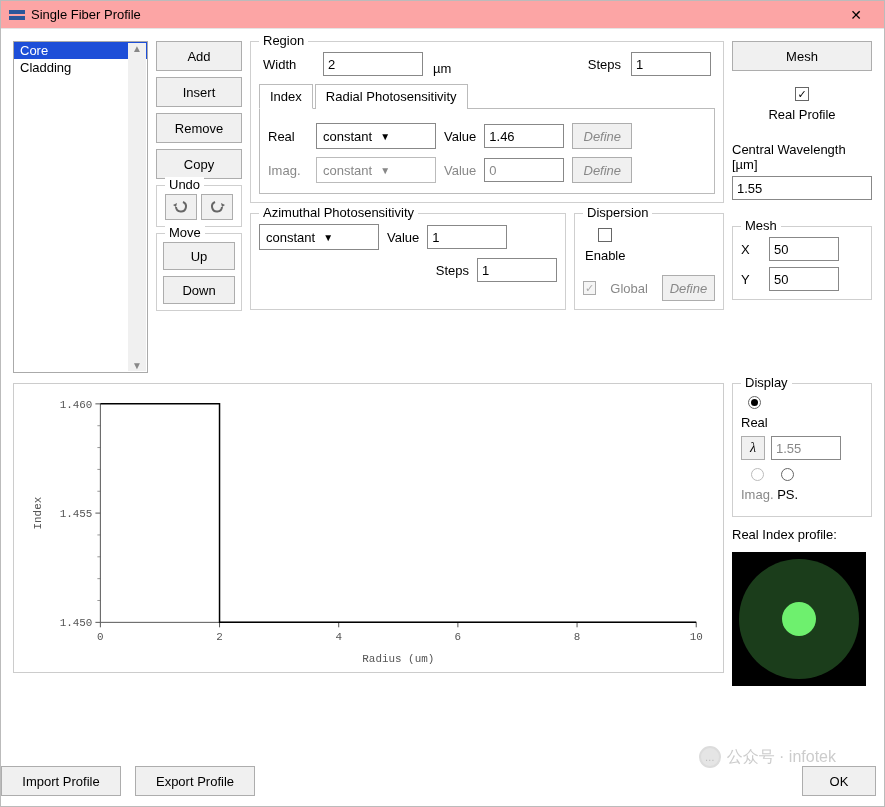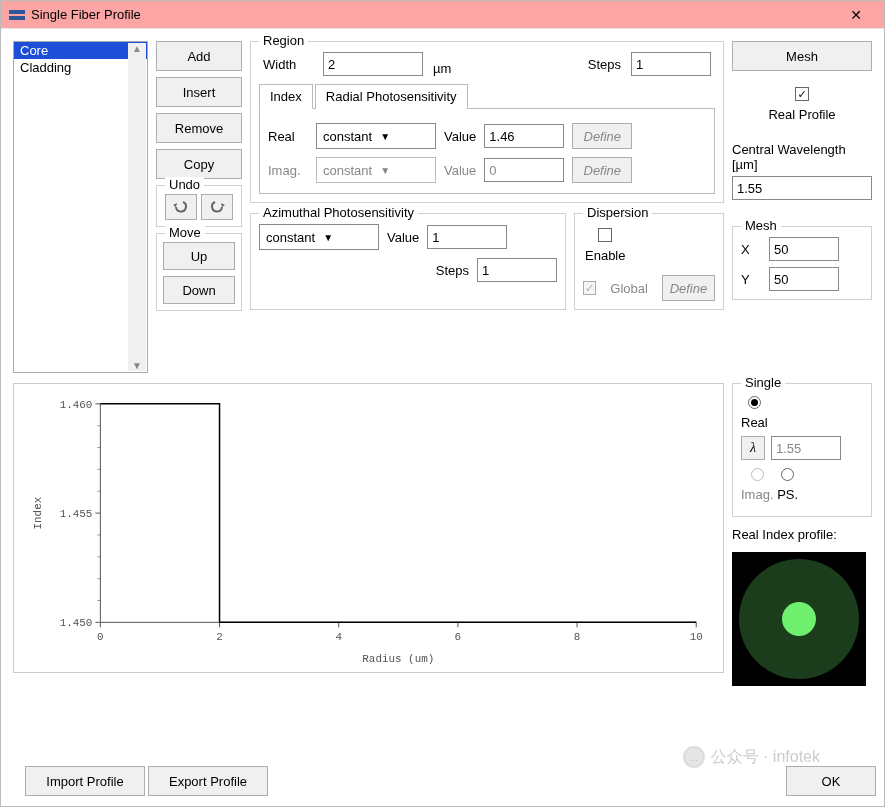--- a/index.html
+++ b/index.html
@@ -212,22 +212,22 @@
     display:flex; align-items:center; justify-content:center;
   }
   .profile-img .inner {
     width: 34px; height: 34px; border-radius: 50%;
     background: #6ef06e;
   }
 
   
   .footer {
     display: flex;
-    gap: 3px;
-    padding: 4px 8px 10px 24px;
+    gap: 14px;
+    padding: 4px 8px 10px 0;
   }
   .footer .spacer { flex: 1; }
   .btn-main { width: 120px; height: 30px; }
 
   .chk { display: inline-flex; align-items: center; gap: 6px; flex-direction: column; }
   .chkbox {
     width: 14px; height: 14px; border:1px solid #666; background:#fff;
     display:inline-flex; align-items:center; justify-content:center;
     font-size: 11px; line-height: 1;
   }
@@ -240,21 +240,21 @@
   .radio.checked::after { content:""; width:7px; height:7px; border-radius:50%; background:#000; display:block; }
   .radio.disabled { border-color:#bbb; }
 
   .lambda-btn {
     width: 24px; height: 24px; border:1px solid #adadad; background:#f0f0f0;
     font-style: italic; font-family: "Times New Roman", serif; font-size: 14px;
     display:flex; align-items:center; justify-content:center;
   }
 
   .watermark {
-    position:absolute; right:64px; bottom:38px;
+    position:absolute; right:48px; bottom:38px;
     color:#ccc; font-size:16px; display:flex; align-items:center; gap:6px;
     pointer-events:none;
   }
   .watermark .bubble {
     width:22px; height:22px; border-radius:50%; background:#e5e5e5; border:2px solid #dcdcdc;
     display:flex; align-items:center; justify-content:center;
   }
   .watermark .bubble::after { content:"…"; font-size:10px; color:#bbb; }
 </style>
 </head>
@@ -455,21 +455,21 @@
               <line x1="80" y1="240" x2="680" y2="240" stroke="#555"></line>
               <text x="380" y="280" text-anchor="middle" class="axis-text">Radius (um)</text>
               <text x="20" y="130" text-anchor="middle" class="axis-text" transform="rotate(-90 20 130)">Index</text>
               <path d="M80,20 L200,20 L200,240 L680,240 " fill="none" stroke="#000" stroke-width="1.5"></path>
             </g>
         </svg>
       </div>
 
       <div class="right-col" style="width:140px;">
         <div class="groupbox">
-          <div class="legend">Single</div>
+          <div class="legend">Display</div>
           <div class="chk" style="margin-bottom:6px;">
             <span class="radio checked"></span>
             <span class="lbl">Real</span>
           </div>
           <div class="row" style="gap:6px; margin-bottom:8px;">
             <div class="lambda-btn">λ</div>
             <input class="field" style="width: 70px; color: rgb(136, 136, 136);" disabled="" value="1.55">
           </div>
           <div class="chk" style="margin-bottom:6px;">
             <span class="radio disabled"></span>
@@ -488,20 +488,20 @@
           </div>
         </div>
       </div>
     </div>
   </div>
 
   <div class="footer">
     <button class="btn btn-main">Import Profile</button>
     <button class="btn btn-main">Export Profile</button>
     <div class="spacer"></div>
-    <button class="btn btn-main" style="width:90px;">OK</button>
+    <button class="btn btn-main" style="width:74px;">OK</button>
   </div>
 
   <div class="watermark">
     <div class="bubble"></div>
     <span>公众号 · infotek</span>
   </div>
 </div>
 
 </body></html>

